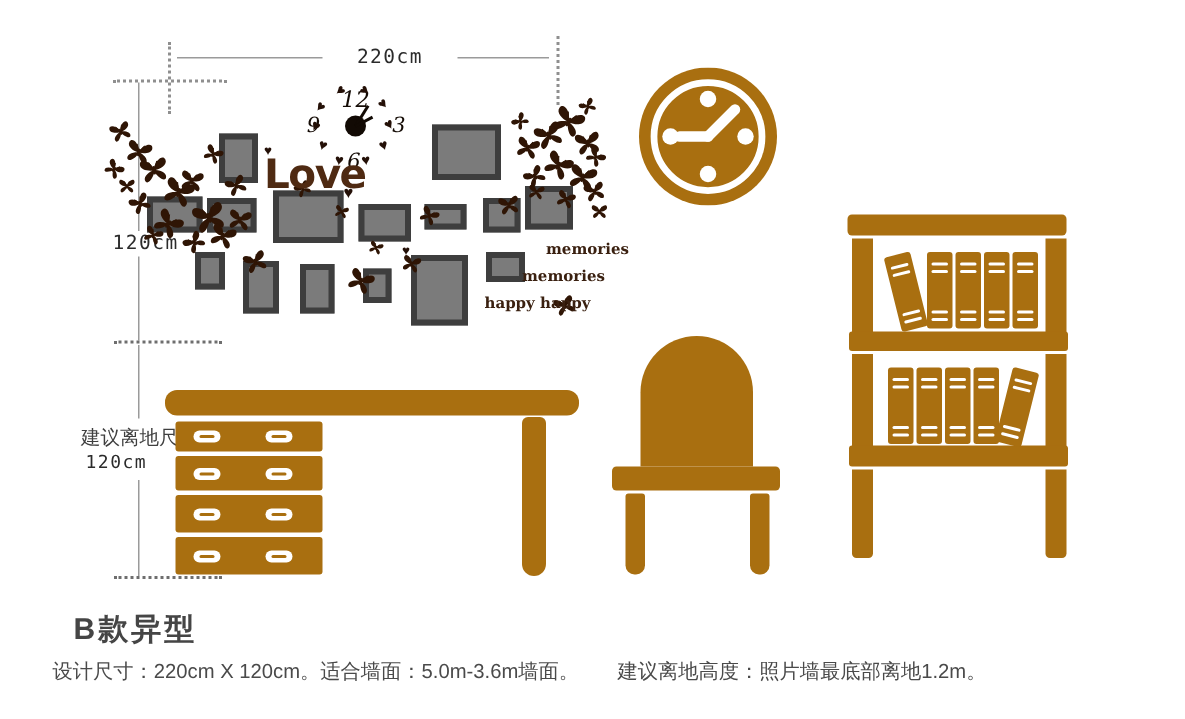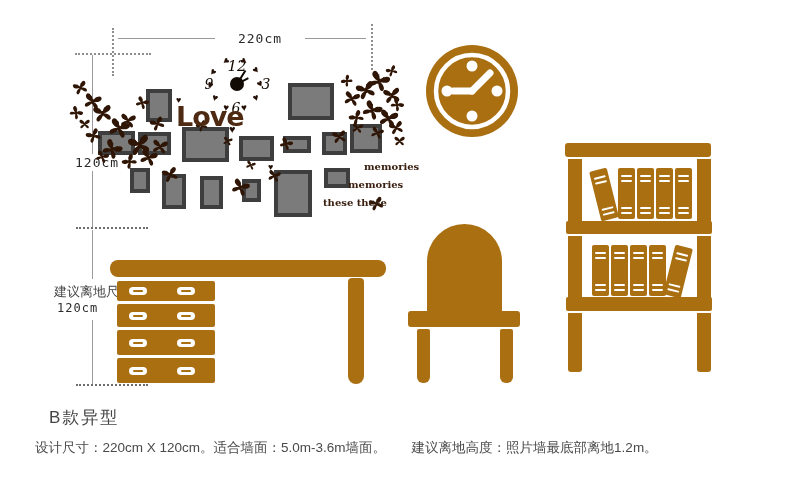--- a/index.html
+++ b/index.html
@@ -227,21 +227,21 @@
       <div class="heart" style="left: 40.6px; top: 52.5px; font-size: 10px; transform: rotate(-7deg);">♥</div>
       <div class="heart" style="left: 23.4px; top: 52.5px; font-size: 10px; transform: rotate(7deg);">♥</div>
       <div class="heart" style="left: 11.5px; top: 43.3px; font-size: 10px; transform: rotate(18deg);">♥</div>
       <div class="heart" style="left: 7px; top: 29.9px; font-size: 10px; transform: rotate(29deg);">♥</div>
       <div class="heart" style="left: 10.3px; top: 16.5px; font-size: 10px; transform: rotate(40deg);">♥</div>
       <div class="heart" style="left: 23.4px; top: 5.5px; font-size: 10px; transform: rotate(53deg);">♥</div>
     </div>
 
   <div class="word" style="left:364px;top:161px">memories</div>
   <div class="word" style="left:348px;top:179px">memories</div>
-  <div class="word" style="left:323px;top:197px">these these</div>
+  <div class="word" style="left:323px;top:197px">happy happy</div>
 
   <svg class="abs" style="left:426px;top:45px" width="92" height="92" viewBox="0 0 92 92">
     <circle cx="46" cy="46" r="46" fill="#a96f10"></circle>
     <circle cx="46" cy="46" r="36" fill="none" stroke="#fff" stroke-width="4.5"></circle>
     <circle cx="46" cy="21" r="5.5" fill="#fff"></circle>
     <circle cx="71" cy="46" r="5.5" fill="#fff"></circle>
     <circle cx="46" cy="71" r="5.5" fill="#fff"></circle>
     <circle cx="21" cy="46" r="5.5" fill="#fff"></circle>
     <line x1="46" y1="46" x2="64" y2="28" stroke="#fff" stroke-width="7" stroke-linecap="round"></line>
     <line x1="46" y1="46" x2="27" y2="46" stroke="#fff" stroke-width="7" stroke-linecap="round"></line>
@@ -324,19 +324,19 @@
           <i class="t"></i>
           <i class="b"></i>
         </div>
         <div class="book" style="left: 669px; top: 246px; width: 18px; height: 51px; border-radius: 2px; transform: rotate(14deg);">
           <i class="t"></i>
           <i class="b"></i>
         </div>
       </div>
   </div>
 
-  <div class="abs" style="left:49px;top:406px;font-size:17px;font-weight:normal;color:var(--text-dark);letter-spacing:2px">B款异型</div>
+  <div class="abs" style="left:49px;top:406px;font-size:20px;font-weight:bold;color:var(--text-dark);letter-spacing:2px">B款异型</div>
   <div class="abs" style="left:35px;top:439px;font-size:13.5px;color:#4a4a4a;white-space:nowrap">
     <span>设计尺寸：220cm X 120cm。适合墙面：5.0m-3.6m墙面。</span>
     <span style="display:inline-block;width:18px"></span>
     <span>建议离地高度：照片墙最底部离地1.2m。</span>
   </div>
 </div>
 
 </body></html>

